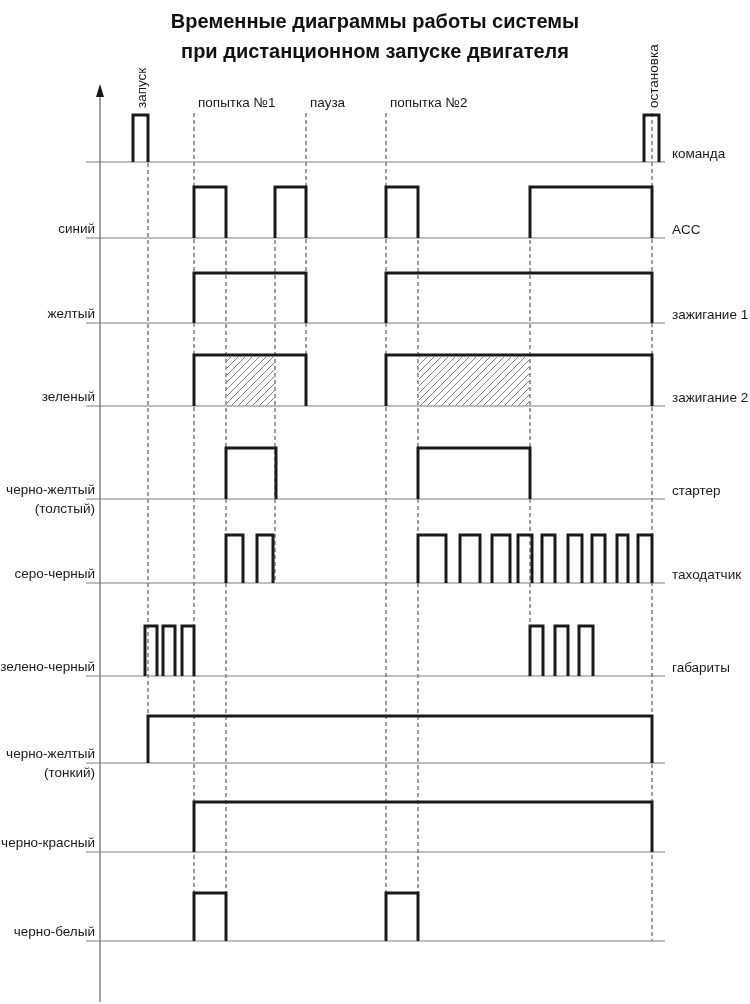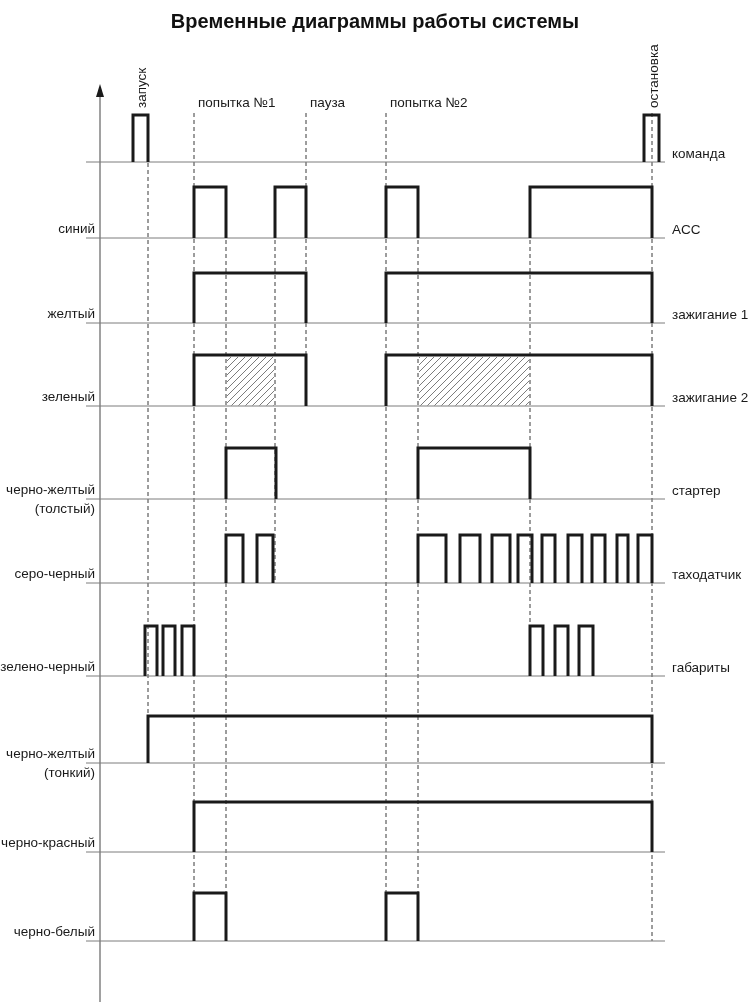--- a/index.html
+++ b/index.html
@@ -28,20 +28,21 @@
     font-size: 13.5px;
     fill: #1a1a1a;
   }
 </style>
 </head>
 <body>
 
 <div id="stage">
   <div id="title-block">
     <div>Временные диаграммы работы системы</div>
+    <div>при дистанционном запуске двигателя</div>
   </div>
   <svg id="waveforms" width="750" height="1004" viewBox="0 0 750 1004">
       <defs>
         <pattern id="hatch" width="7" height="7" patternUnits="userSpaceOnUse">
           <path d="M-1,8 L8,-1" stroke="#5a5a5a" stroke-width="0.8" fill="none"></path>
           <path d="M-1,15 L15,-1" stroke="#5a5a5a" stroke-width="0.8" fill="none"></path>
         </pattern>
       </defs>
       <line x1="100" y1="93" x2="100" y2="1002" stroke="#6f6f6f" stroke-width="1.3"></line>
       <polygon points="100,84 96,97 104,97" fill="#1a1a1a"></polygon>

